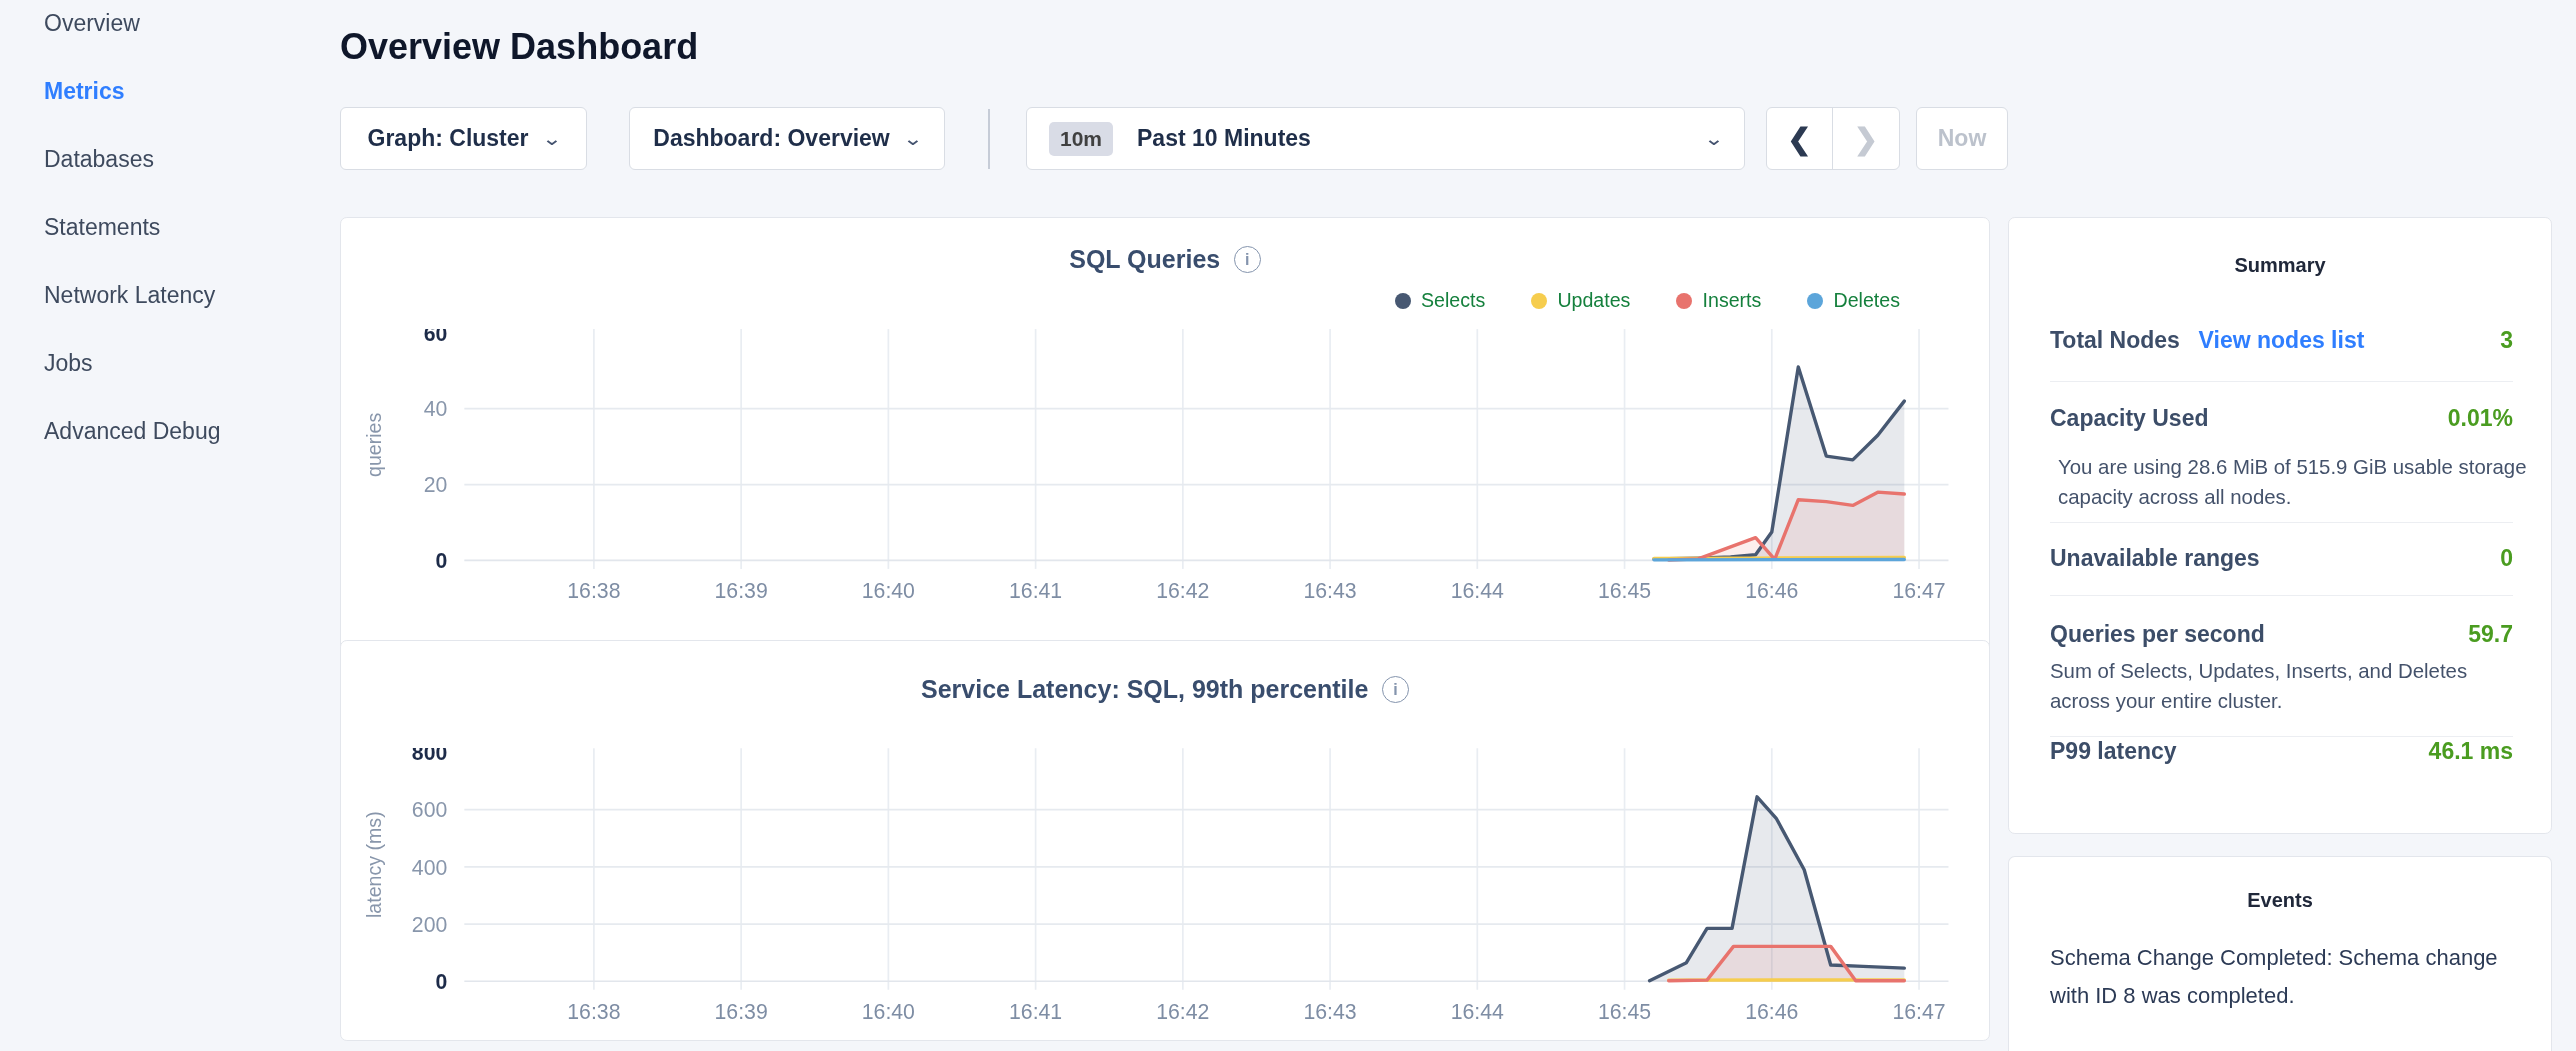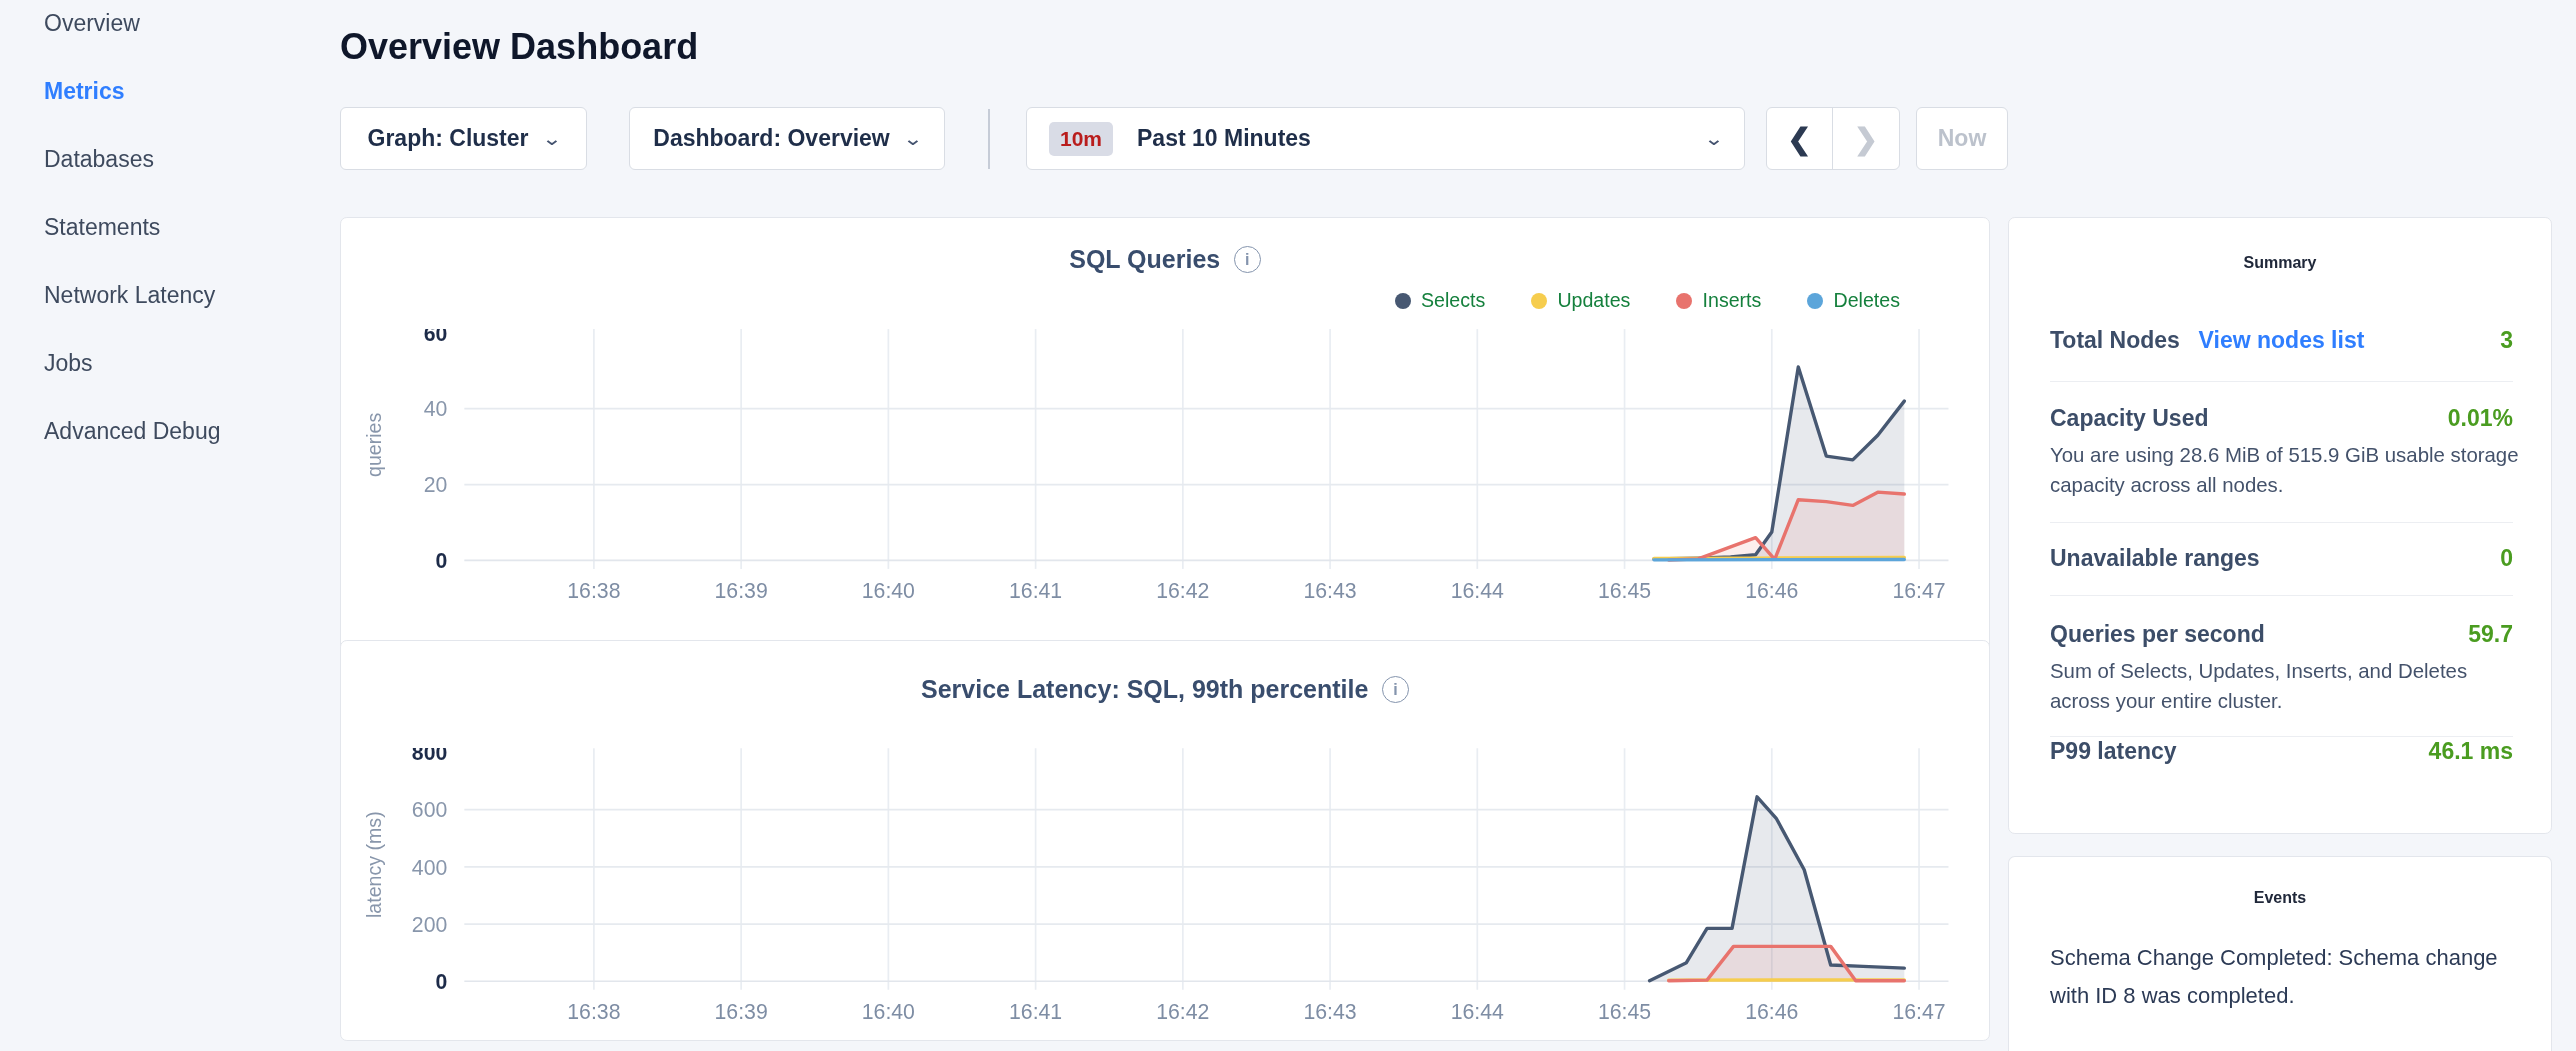--- a/index.html
+++ b/index.html
@@ -26,21 +26,21 @@
     position:absolute; top:107px; height:63px; background:#fff;
     border:1.7px solid #d9dde4; border-radius:6px; display:flex; align-items:center;
     font-size:23px; font-weight:700; color:#1f2e49; cursor:pointer;
   }
   .dd1 { left:340px; width:247px; justify-content:center; gap:15.3px; }
   .dd2 { left:629px; width:316px; justify-content:center; gap:15.3px; }
   .chev { font-size:18.7px; color:#44536f; font-weight:400; transform:scaleX(1.3); }
   .ctl-divider { position:absolute; left:988px; top:109px; width:1.7px; height:60px; background:#c6ccd7; }
   .timebox { left:1026px; width:719px; padding:0 22px; justify-content:flex-start; }
   .time-badge {
-    background:#d9dce6; color:#b91c1c; border-radius:5.1px; padding:5px 11px;
+    background:#d9dce6; color:#404040; border-radius:5.1px; padding:5px 11px;
     font-size:21px; font-weight:700; margin-right:24px;
   }
   .timebox .chev { margin-left:auto; }
   .arrow-group { left:1766px; width:134px; padding:0; overflow:hidden; }
   .arrow-cell {
     width:67px; height:100%; display:flex; align-items:center; justify-content:center;
     font-size:29px; font-weight:700;
   }
   .arrow-prev { color:#2c3a52; border-right:1.7px solid #d9dde4; cursor:pointer; }
   .arrow-next { color:#c5cad3; cursor:default; }
@@ -67,21 +67,21 @@
   .legend-dot { width:16px; height:16px; border-radius:50%; display:inline-block; }
   .ylabel {
     position:absolute; left:15.3px; width:36px; display:flex; align-items:center; justify-content:center;
     writing-mode:vertical-rl; transform:rotate(180deg);
     font-size:19.6px; color:#8896ab;
   }
   .plot-svg { position:absolute; left:0; }
   
   .side-card-summary { left:2008px; top:217px; width:544px; height:617px; }
   .side-card-events  { left:2008px; top:856px; width:544px; height:255px; border-bottom:none; border-bottom-left-radius:0; border-bottom-right-radius:0; }
-  .side-title { position:absolute; width:100%; text-align:center; font-size:16px; font-weight:700; color:#20283a; }
+  .side-title { position:absolute; width:100%; text-align:center; font-size:20px; font-weight:700; color:#20283a; }
   .srow { position:absolute; left:41px; width:463px; display:flex; align-items:baseline; }
   .srow .lbl { font-size:23px; font-weight:700; color:#3c4d68; }
   .srow .lnk { font-size:23px; font-weight:700; color:#2f7eff; margin-left:18.7px; cursor:pointer; }
   .srow .val { margin-left:auto; font-size:23px; font-weight:700; color:#4a9c20; }
   .ssub { position:absolute; left:41px; width:469px; font-size:20.4px; color:#44526b; line-height:1.45; }
   .sdiv { position:absolute; left:41px; width:463px; height:0.9px; background:#eceef2; }
   .event-text { position:absolute; left:41px; width:456px; font-size:22px; color:#2c3a55; line-height:1.72; }
 </style>
 </head>
 <body>
@@ -233,21 +233,21 @@
     <span class="lbl">Total Nodes</span>
     <span class="lnk">View nodes list</span>
     <span class="val">3</span>
   </div>
   <div class="sdiv" style="top:163px;"></div>
 
   <div class="srow" style="top:187px;">
     <span class="lbl">Capacity Used</span>
     <span class="val">0.01%</span>
   </div>
-  <div class="ssub" style="top:223px;">You are using 28.6 MiB of 515.9 GiB usable storage capacity across all nodes.</div>
+  <div class="ssub" style="top:235px;margin-left:8px;">You are using 28.6 MiB of 515.9 GiB usable storage capacity across all nodes.</div>
   <div class="sdiv" style="top:304px;"></div>
 
   <div class="srow" style="top:327px;">
     <span class="lbl">Unavailable ranges</span>
     <span class="val">0</span>
   </div>
   <div class="sdiv" style="top:377px;"></div>
 
   <div class="srow" style="top:403px;">
     <span class="lbl">Queries per second</span>

